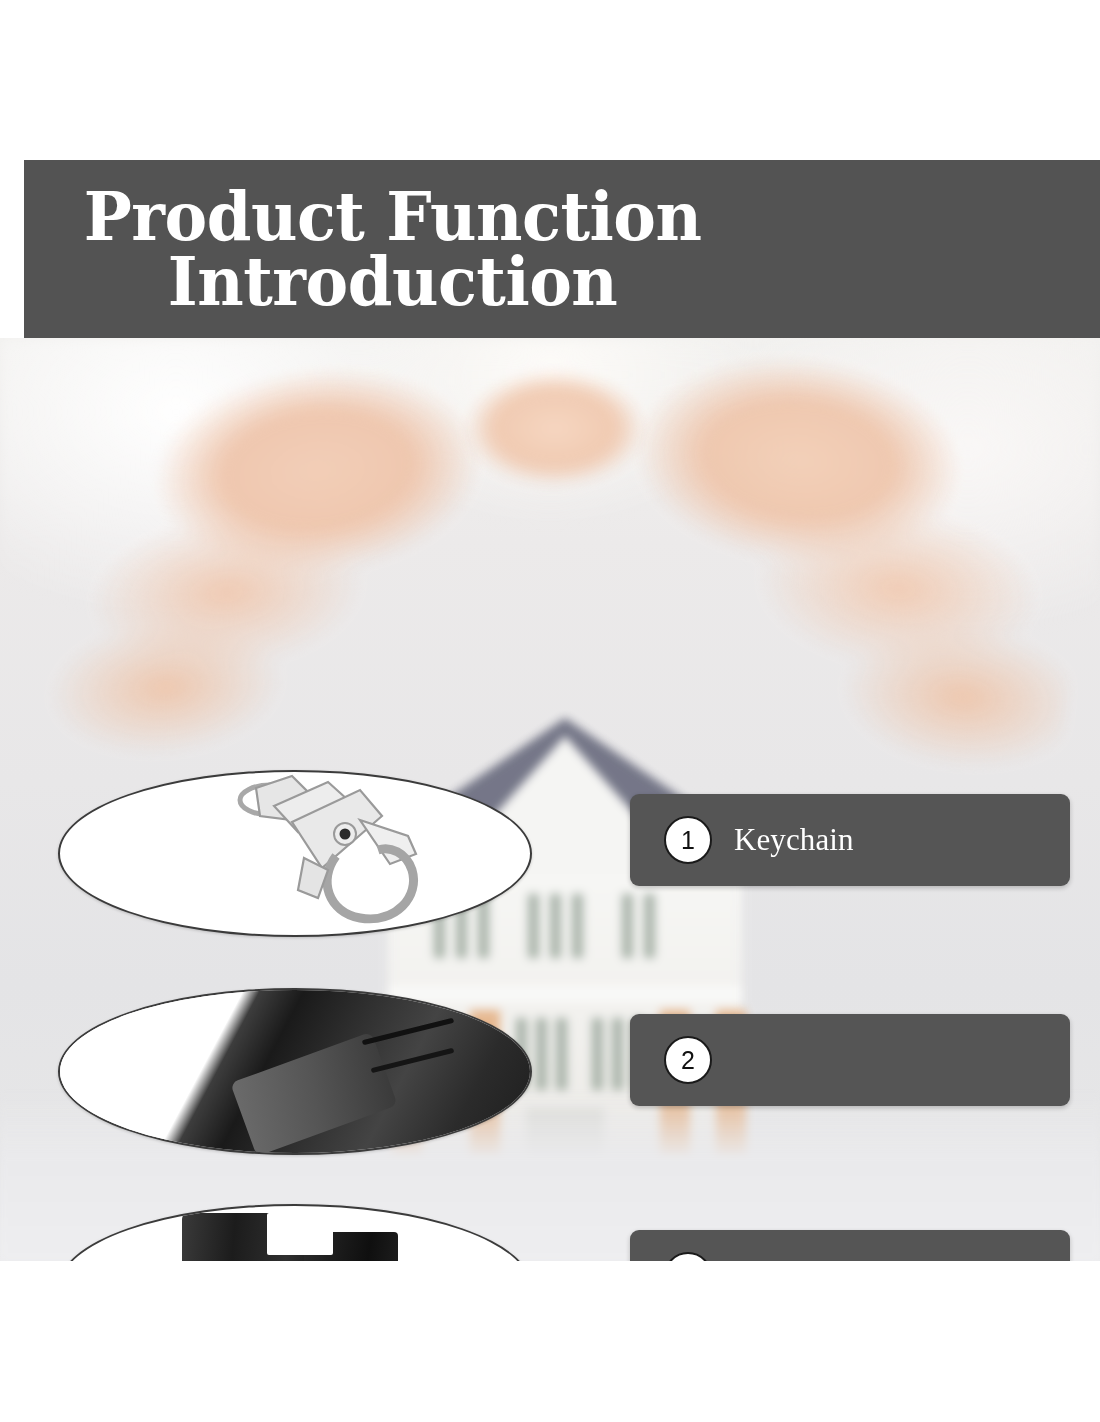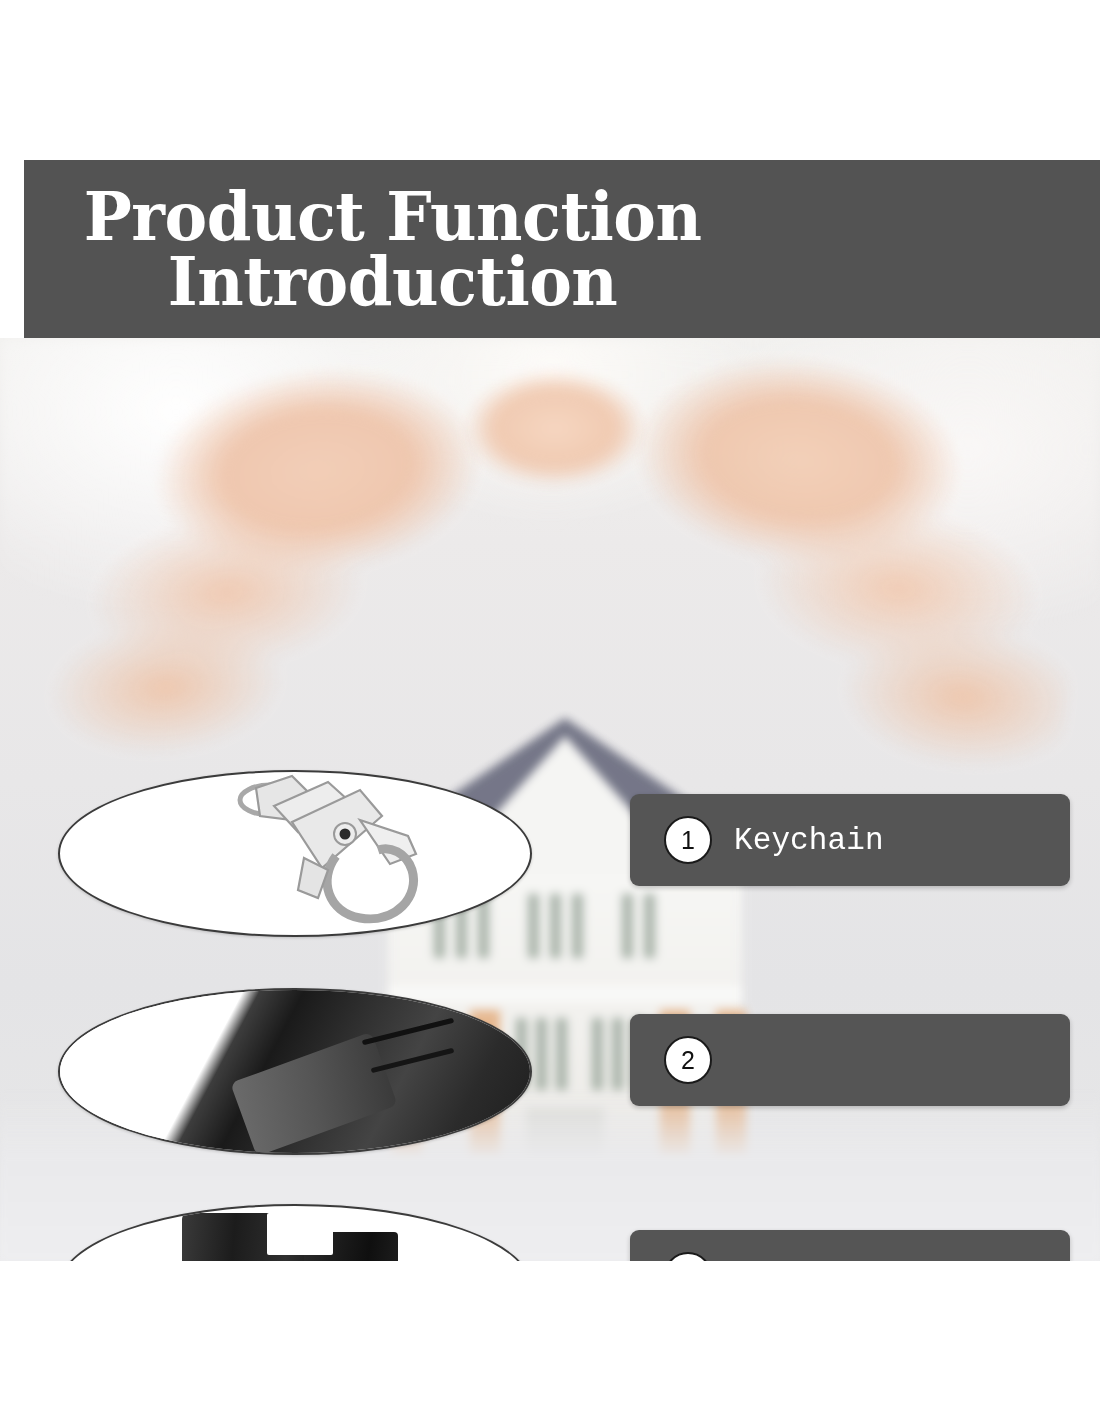--- a/index.html
+++ b/index.html
@@ -301,21 +301,21 @@
     display: flex;
     align-items: center;
     justify-content: center;
     font-family: "Liberation Sans", sans-serif;
   }
   .feature-label {
     margin-left: 22px;
     color: #ffffff;
     font-size: 31px;
     font-weight: normal;
-    font-family: Liberation Mono, monospace;
+    font-family: Liberation Serif, serif;
     white-space: nowrap;
     letter-spacing: 0.1px;
   }
 
   
   #bottom-fill {
     position: absolute;
     left: 0;
     top: 1261px;
     width: 1100px;

